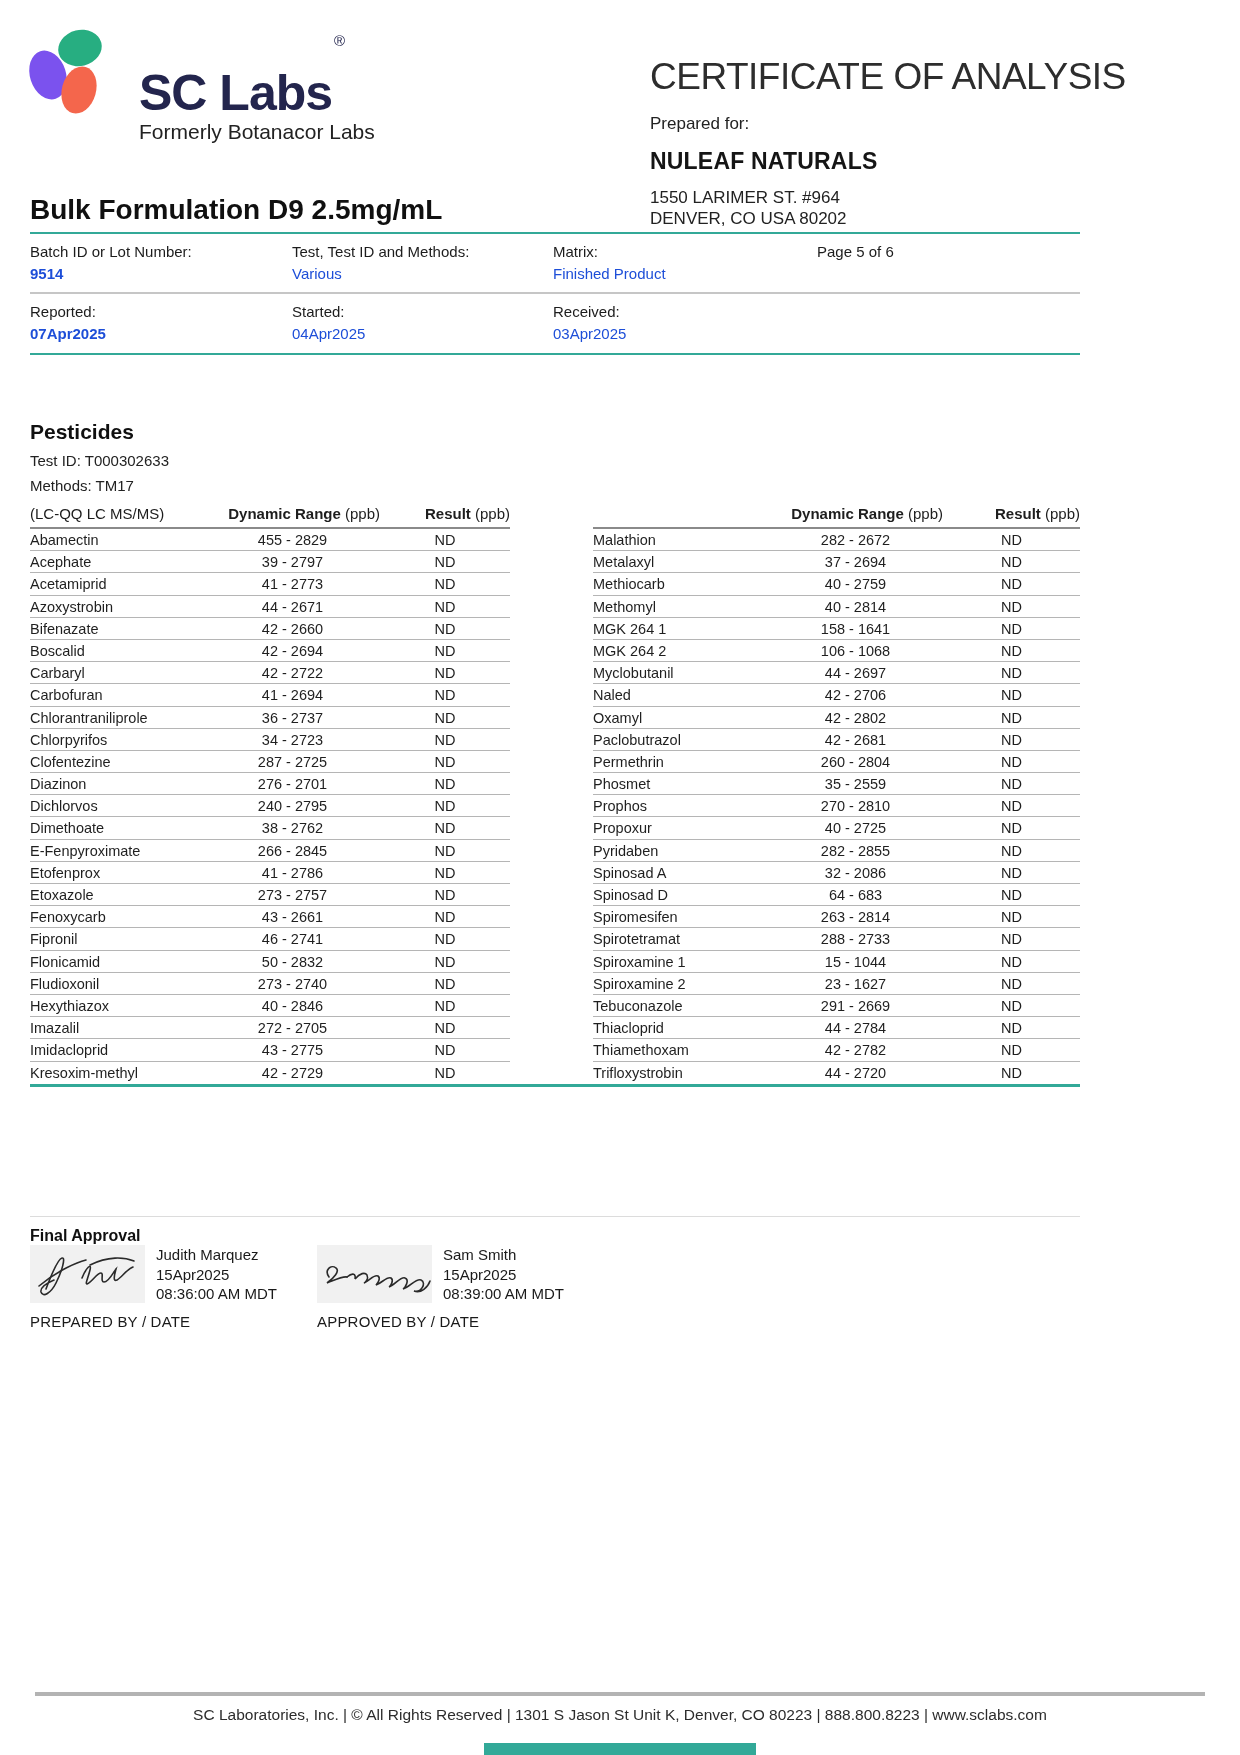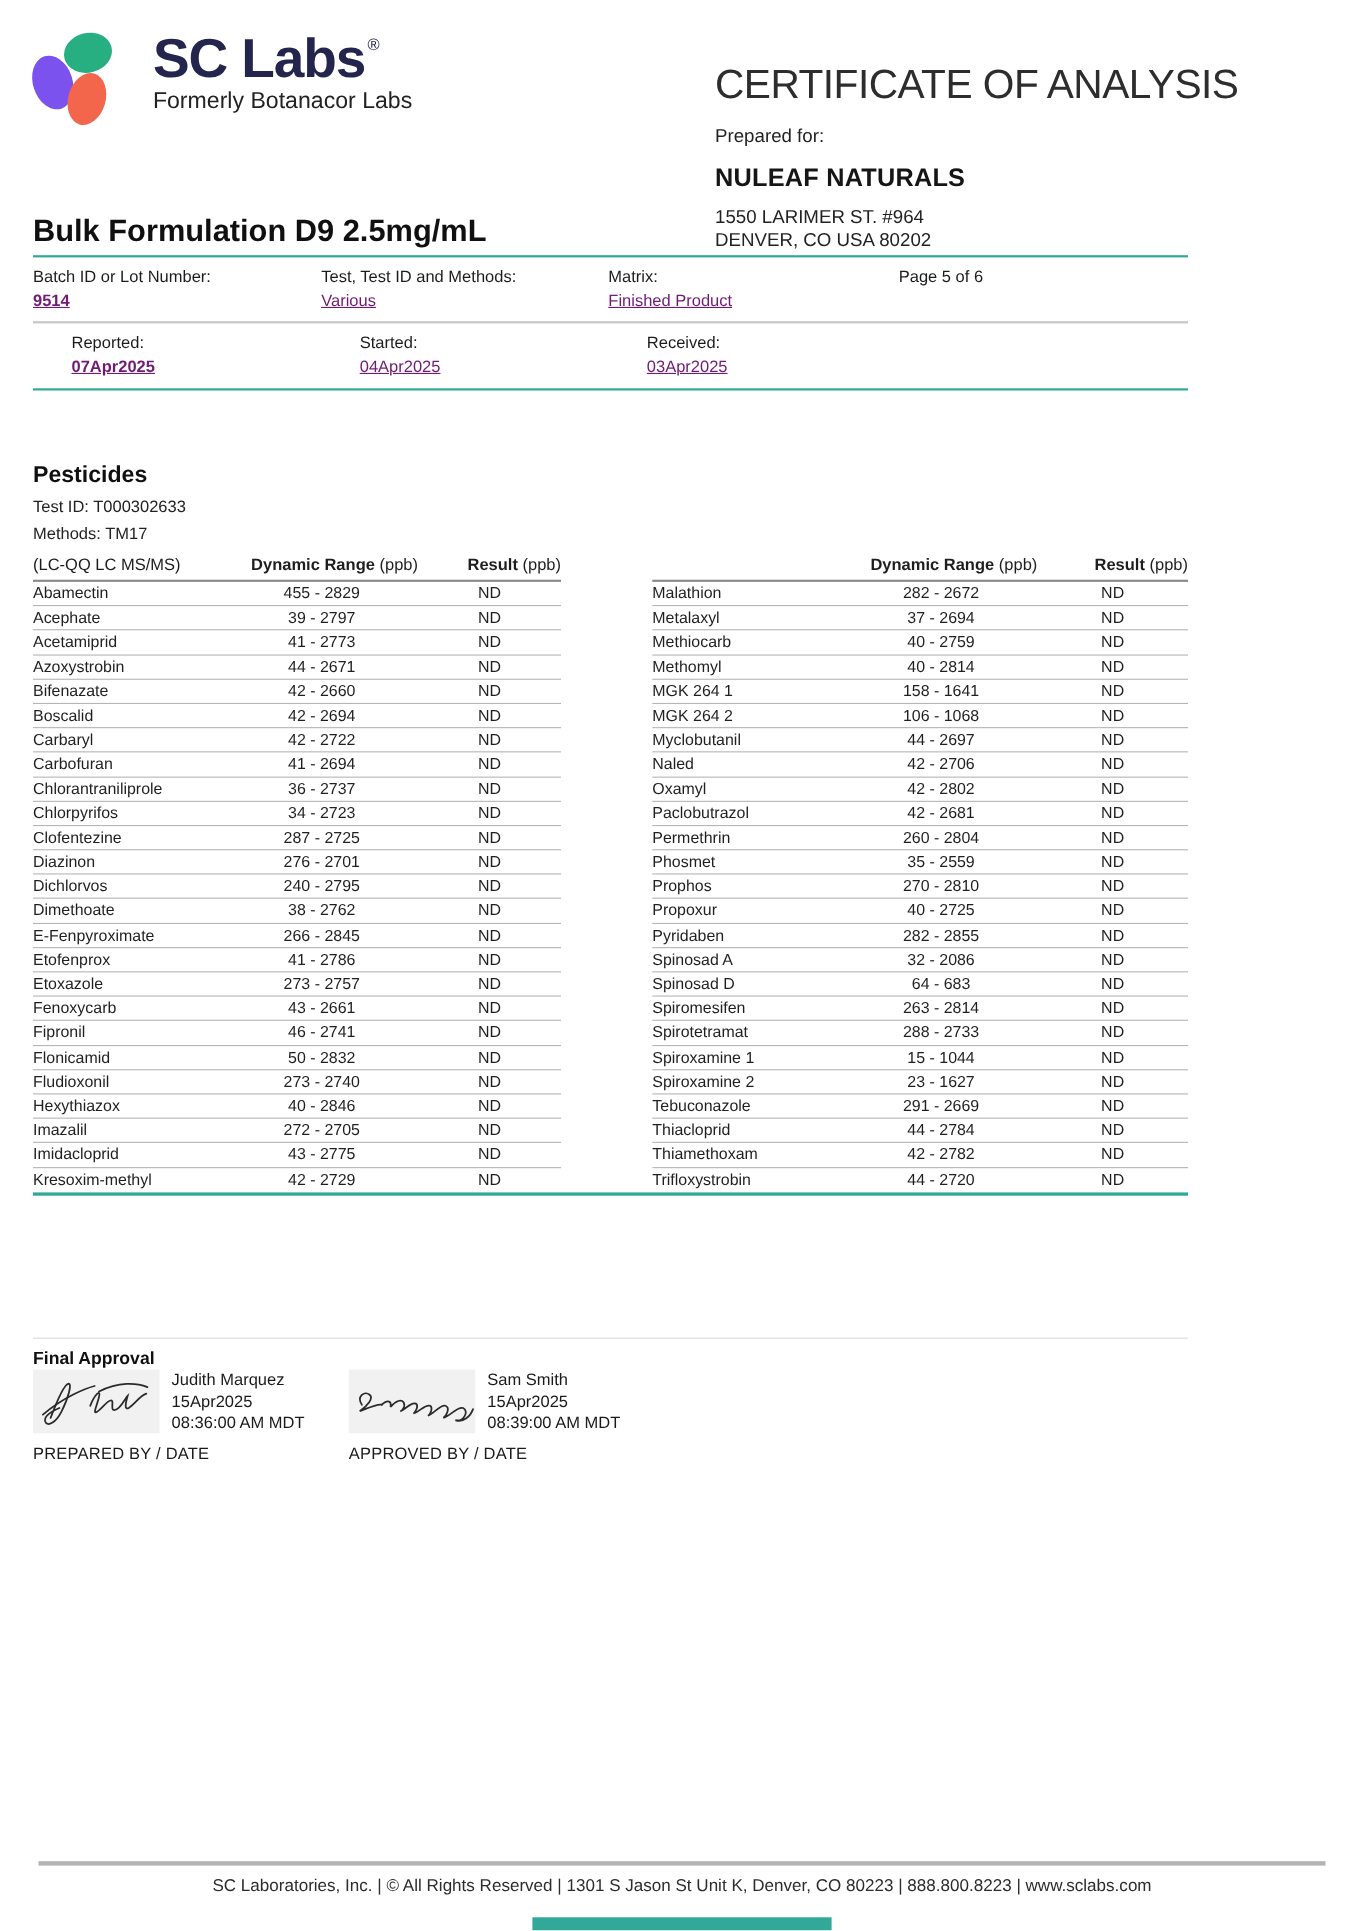--- a/index.html
+++ b/index.html
@@ -15,41 +15,41 @@
 
   
   .logo-block{position:absolute;left:30px;top:28px;display:flex;align-items:flex-start;}
   .logo-mark{position:relative;width:95px;height:90px;flex:none;}
   .blob{position:absolute;border-radius:50%;}
   .blob-purple{left:0px;top:22px;width:36px;height:50px;background:#7B52EE;transform:rotate(-18deg);}
   .blob-green{left:28px;top:2px;width:44px;height:36px;background:#27AE81;transform:rotate(-14deg);}
   .blob-coral{left:32px;top:38px;width:34px;height:48px;background:#F4664C;transform:rotate(16deg);}
   .logo-text{margin-left:14px;}
   .brand-row{display:flex;align-items:flex-start;}
-  .brand{font-size:50px;font-weight:700;color:#23254d;letter-spacing:-1px;line-height:1.0;}
+  .brand{font-size:50px;font-weight:700;color:#23254d;letter-spacing:-1px;line-height:1.0;margin-top:40px;}
   .reg{font-size:15px;color:#23254d;margin-top:4px;margin-left:2px;}
   .tagline{font-size:21px;color:#222;margin-top:2px;}
 
   
   .coa-block{position:absolute;left:650px;top:56px;width:430px;}
   .coa-title{font-size:37px;font-weight:300;color:#2d2d2d;letter-spacing:-0.5px;white-space:nowrap;}
   .prepared-label{font-size:17px;color:#222;margin-top:16px;}
   .client-name{font-size:23px;font-weight:700;color:#151515;margin-top:14px;letter-spacing:0.2px;}
   .client-addr{font-size:17px;color:#222;line-height:1.25;margin-top:12px;}
 
   
   .product-title{position:absolute;left:30px;top:194px;font-size:28px;font-weight:700;color:#101010;}
 
   
   .info-table{position:absolute;left:30px;top:232px;width:1050px;border-top:2px solid var(--accent);border-bottom:2px solid var(--accent);}
   .info-row{display:grid;grid-template-columns:262px 261px 264px 263px;}
   .info-row.first{border-bottom:2px solid #c6c6c6;padding:9px 0 10px 0;}
-  .info-row.second{padding:9px 0 11px 0;margin-left:35px;}
+  .info-row.second{padding:9px 0 11px 0;}
   .cell .lbl{font-size:15px;color:#1c1c1c;}
-  .cell .val{font-size:15px;color:#701a75;margin-top:5px;text-decoration:underline;}
+  .cell .val{font-size:15px;color:#1d4ed8;margin-top:5px;}
   .cell .val.bold{font-weight:700;}
 
   
   .pest{position:absolute;left:30px;top:420px;width:1050px;}
   .pest-title{font-size:21px;font-weight:700;color:#101010;}
   .pest-sub{font-size:15px;color:#222;margin-top:8px;}
   .tables{display:flex;justify-content:space-between;margin-top:8px;border-bottom:3px solid var(--accent);}
   .ptable{}
   .ptable.left{width:480px;}
   .ptable.right{width:487px;}

